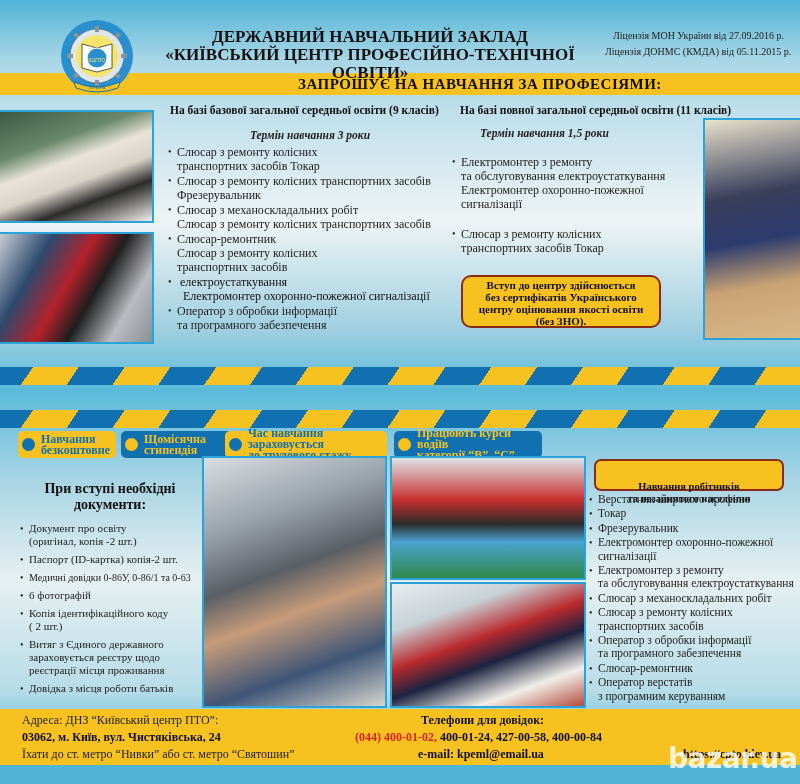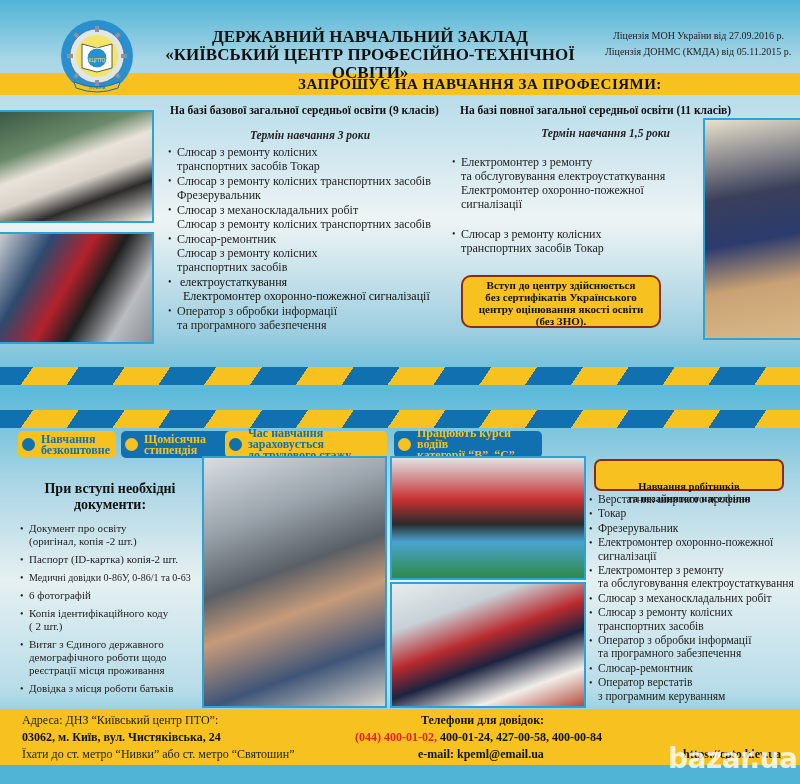--- a/index.html
+++ b/index.html
@@ -35,21 +35,21 @@
   .col1-head { left: 170px; top: 104px; width: 300px; }
   .col1-term { left: 210px; top: 129px; width: 200px; font-style: italic; font-weight: bold; font-size: 11.5px; text-align: center; }
   .list { list-style: none; font-size: 12px; line-height: 14px; color: #222; }
   .list li { position: relative; padding-left: 9px; margin-bottom: 1px; }
   .list li::before { content: "•"; position: absolute; left: 0; top: 0; font-size: 10px; }
   .list li .sub { display: block; }
   .col1-list { left: 168px; top: 145px; width: 290px; }
   .col1-list li:nth-child(5) { color: #111; }
 
   .col2-head { left: 460px; top: 104px; width: 280px; }
-  .col2-term { left: 480px; top: 127px; width: 190px; font-style: italic; font-weight: bold; font-size: 11.5px; text-align: right; }
+  .col2-term { left: 480px; top: 127px; width: 190px; font-style: italic; font-weight: bold; font-size: 11.5px; text-align: left; }
   .col2-list { left: 452px; top: 155px; width: 240px; }
   .col2-list li { margin-bottom: 16px; }
 
   .notice { left: 461px; top: 275px; width: 200px; height: 53px; background: #f7c21f; border: 2px solid #8a2b16; border-radius: 10px; text-align: center; font-weight: bold; font-size: 11px; line-height: 12px; padding-top: 2px; color: #111; }
 
   
   .stripe { left: 0; width: 800px; height: 18px;
     background: repeating-linear-gradient(-56deg, #f7c21f 0px, #f7c21f 38px, #1070b0 38px, #1070b0 76px); }
   .stripe1 { top: 367px; }
   .stripe2 { top: 410px; }
@@ -234,21 +234,21 @@
     </li>
   <li>
       <span class="sub">6 фотографій</span>
     </li>
   <li>
       <span class="sub">Копія ідентифікаційного коду</span>
       <span class="sub">( 2 шт.)</span>
     </li>
   <li>
       <span class="sub">Витяг з Єдиного державного</span>
-      <span class="sub">демографічного роботи щодо</span>
+      <span class="sub">зараховується реєстру щодо</span>
       <span class="sub">реєстрації місця проживання</span>
     </li>
   <li>
       <span class="sub">Довідка з місця роботи батьків</span>
     </li>
 </ul>
 
 <div class="abs photo ph4"></div>
 <div class="abs photo ph5"></div>
 <div class="abs photo ph6"></div>

